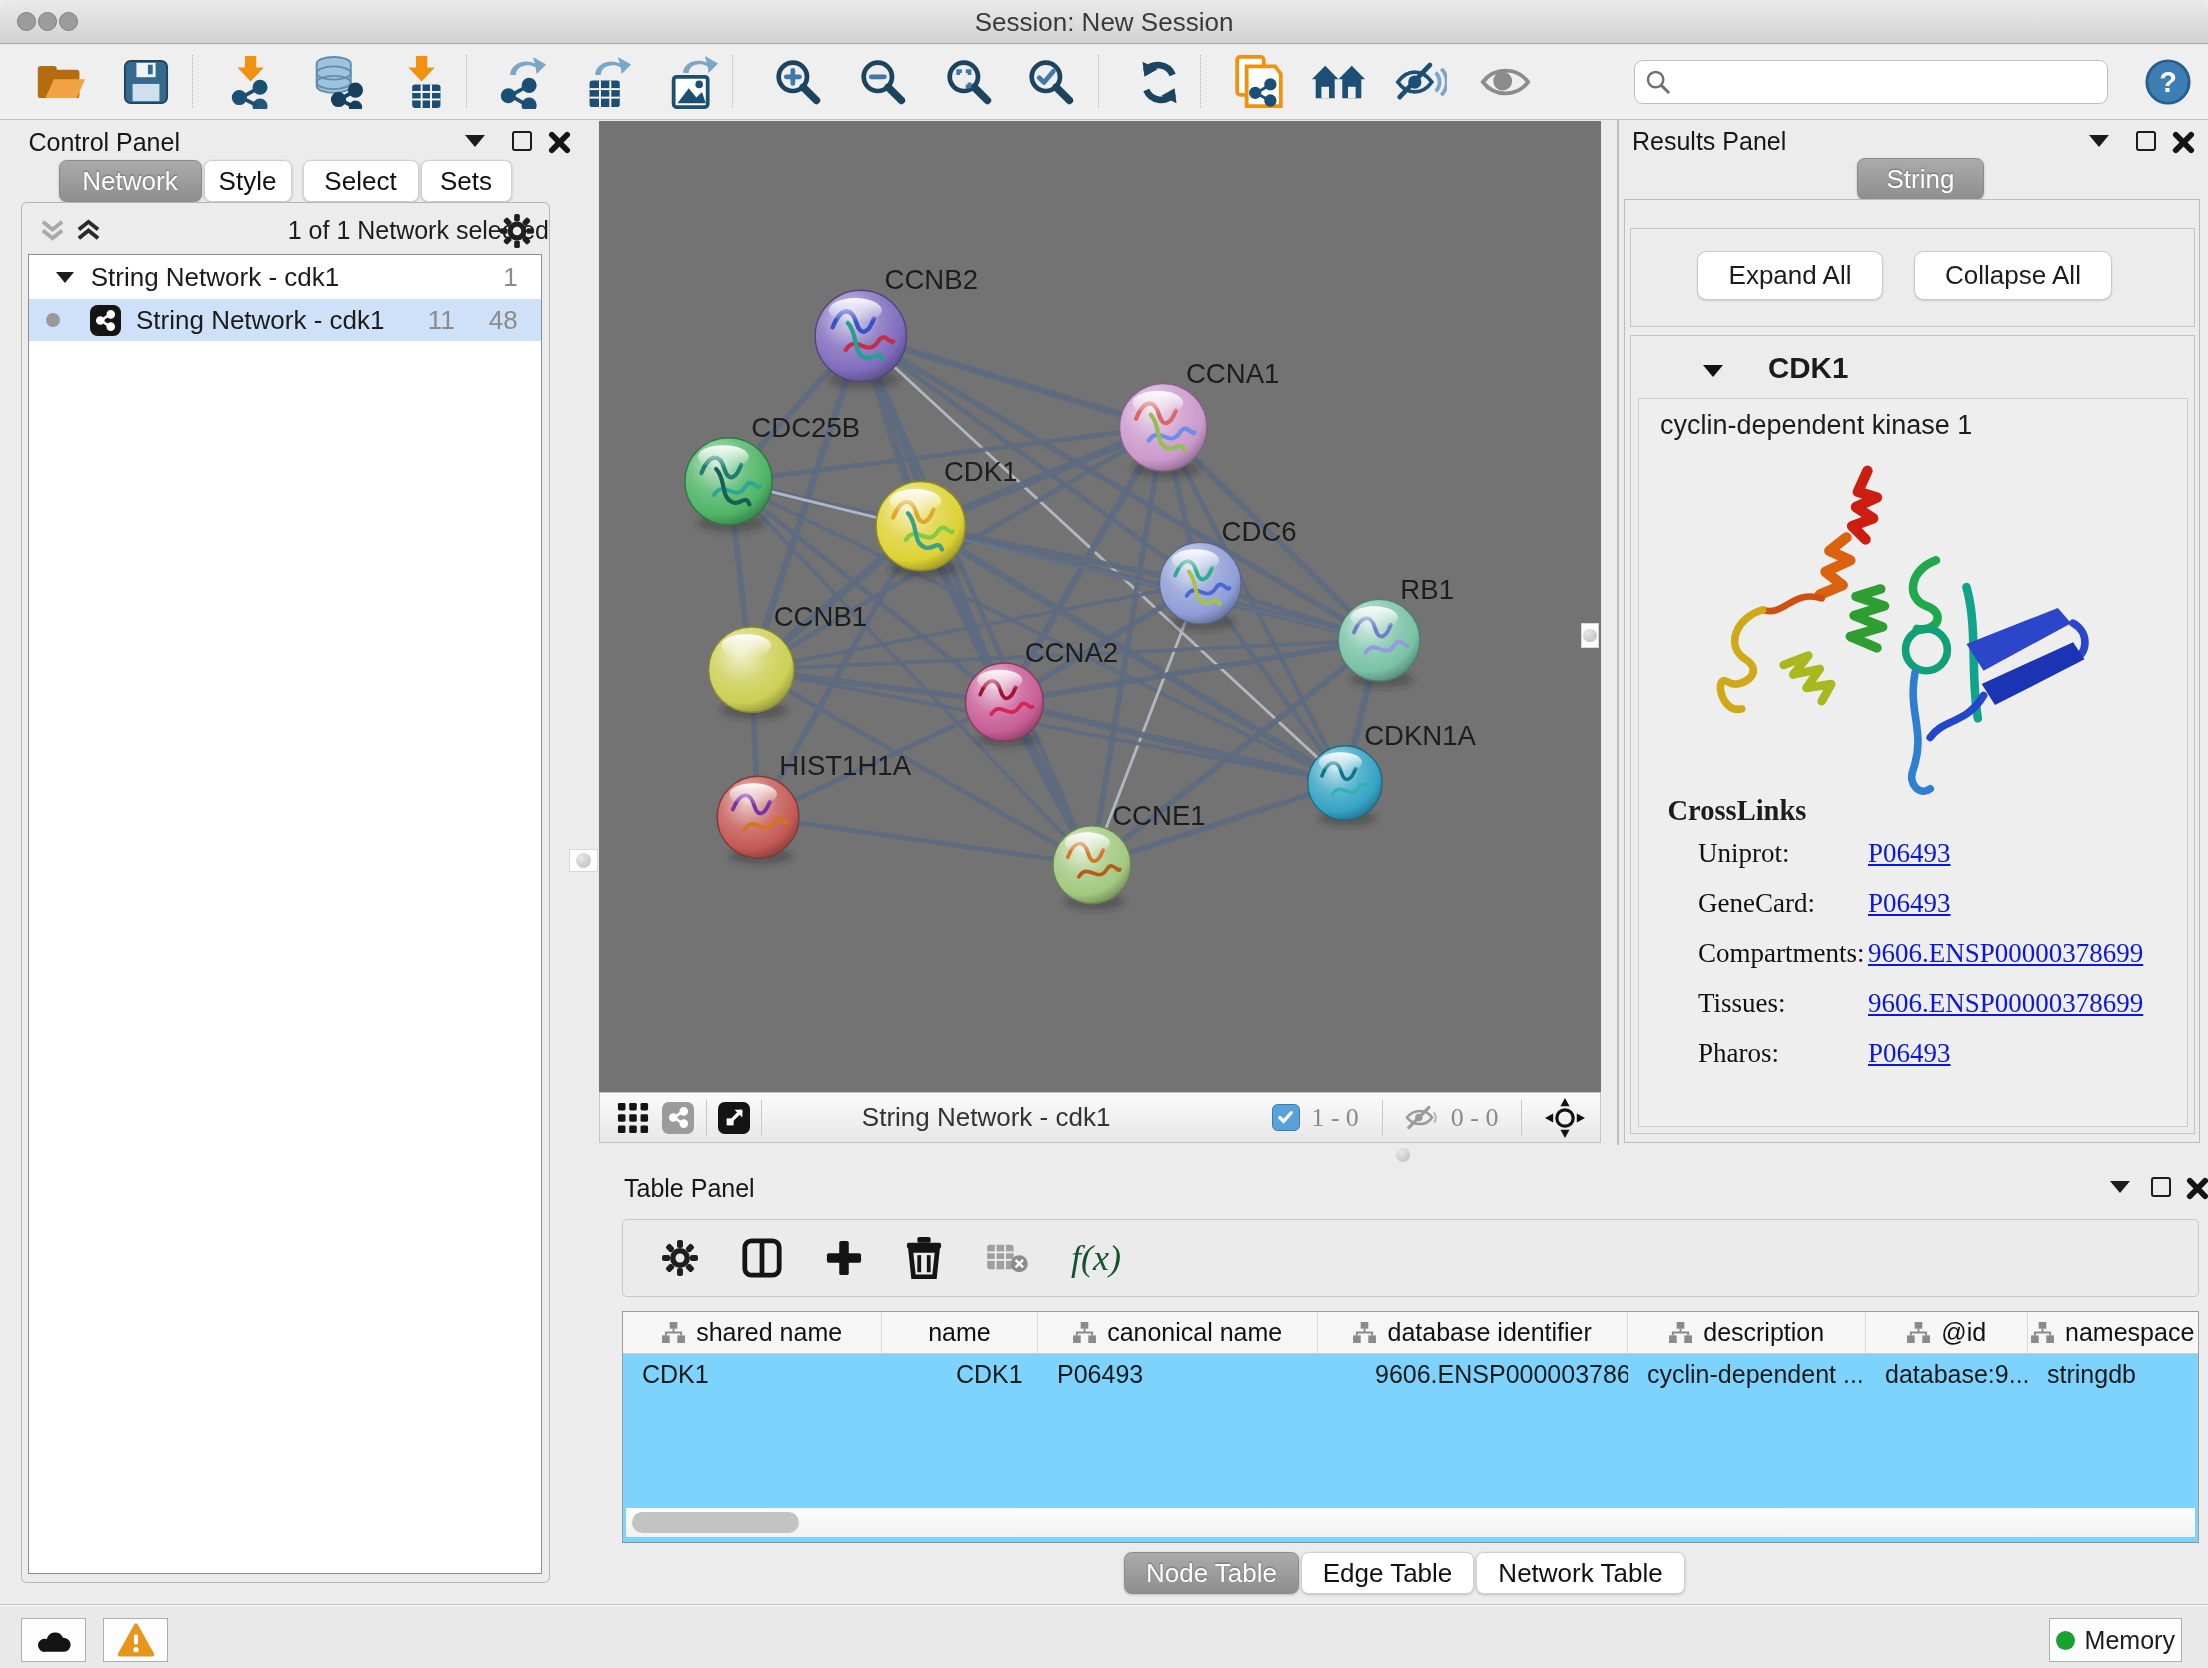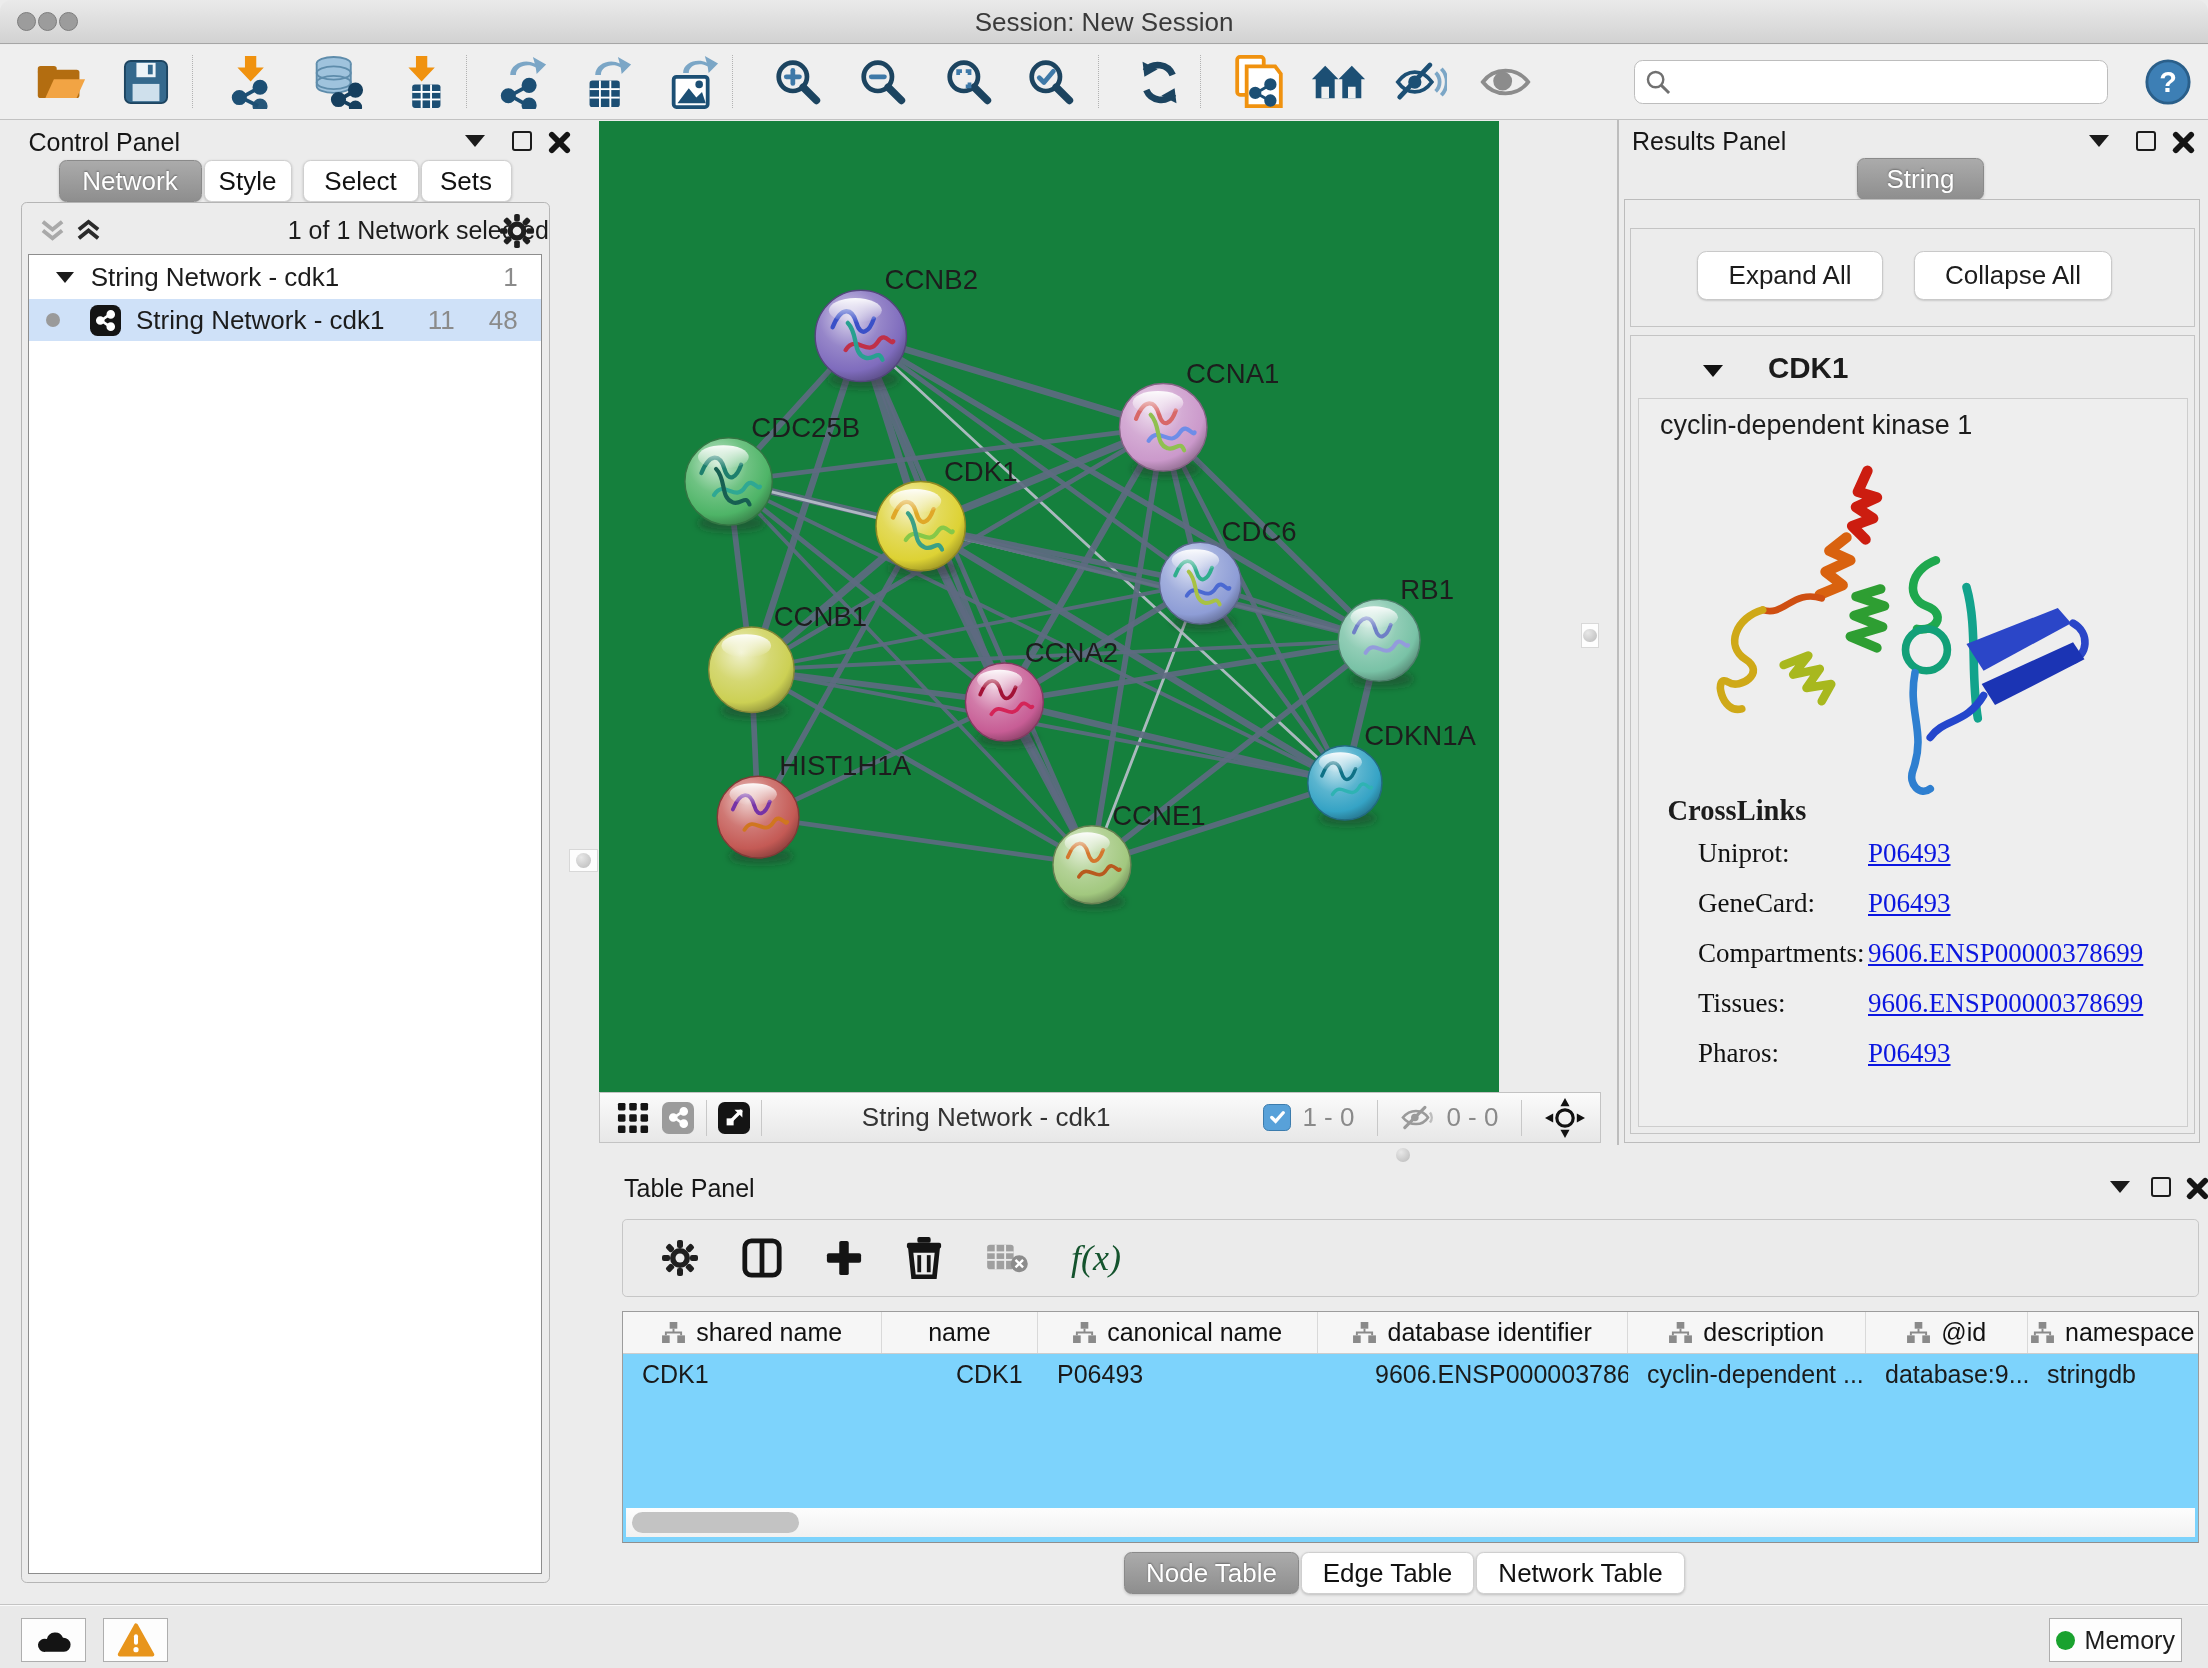--- a/index.html
+++ b/index.html
@@ -46,27 +46,27 @@
     border:1.9px solid #b5b5b5; border-radius:5.7px; background:#ececec; }
   .cp-tree { position:absolute; left:5.7px; top:51px; width:514px; height:1320px;
     background:#fff; border:1.9px solid #8d8d8d; }
   .tree-row { position:relative; height:44px; display:flex; align-items:center; font-size:26px; }
   .tree-row.sel { background:#cfe1f8; height:42px; }
   .cnt { color:#8b8b8b; }
   .string-chip { width:31px; height:31px; border-radius:7.6px; background:#141414;
     display:flex; align-items:center; justify-content:center; }
 
   
-  .net-canvas { position:absolute; left:599px; top:121px; width:900px; height:971px; background:#15803d; }
+  .net-canvas { position:absolute; left:599px; top:121px; width:1002px; height:971px; background:#737373; }
   .net-toolbar { position:absolute; left:599px; top:1092px; width:1002px; height:51px;
     background:linear-gradient(#fbfbfb,#e7e7e7); border:1px solid #c3c3c3;
     display:flex; align-items:center; }
   .nt-sep { height:36px; border-left:1px solid #c8c8c8; margin:0 11.4px; }
   .nt-label { font-size:26px; color:#333; }
-  .nt-count { font-size:26px; color:#8a8a8a; }
+  .nt-count { font-size:26px; color:#8a8a8a;font-family:Liberation Serif, serif; }
   .blk-chip { width:32px; height:32px; border-radius:6.7px; background:#141414;
     display:flex; align-items:center; justify-content:center; }
   .gray-chip { width:32px; height:32px; border-radius:6.7px; background:#9b9b9b;
     display:flex; align-items:center; justify-content:center; }
   .checkbox { width:27.6px; height:27.6px; border-radius:5.7px; background:#58a1d9; border:1px solid #3c7cad;
     display:flex; align-items:center; justify-content:center; }
 
   .split-handle { position:absolute; background:#fdfdfd; border:1px solid #d8d8d8;
     display:flex; align-items:center; justify-content:center; }
   .split-dot { border-radius:50%; background:radial-gradient(circle at 35% 30%,#e8e8e8,#b9b9b9); }

